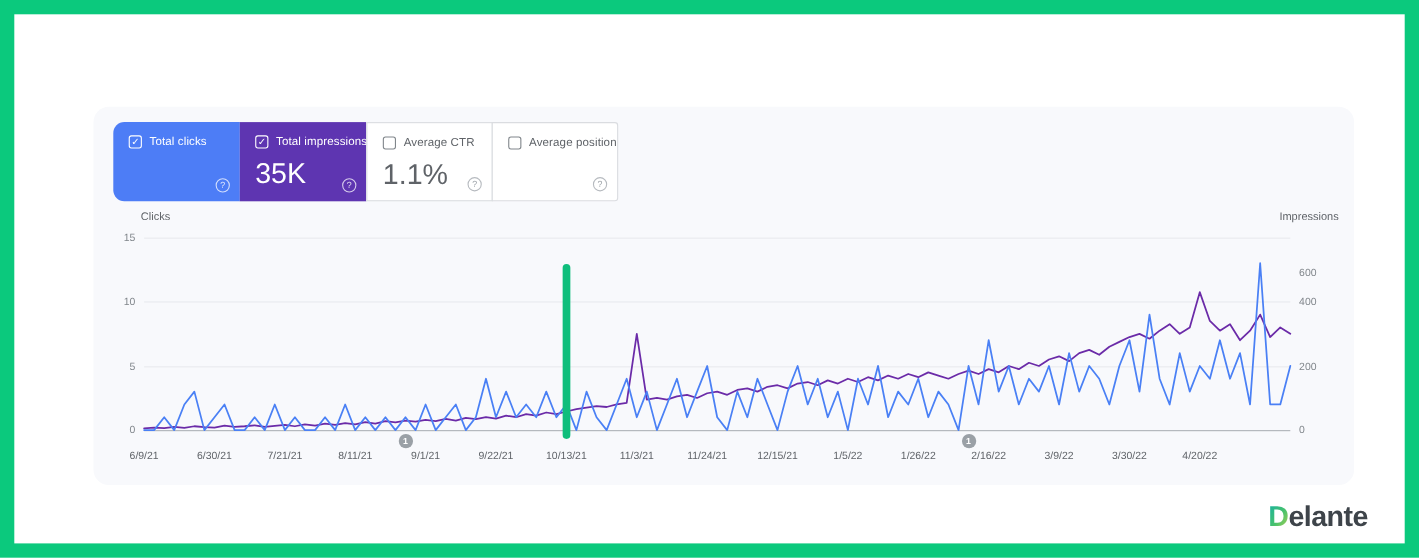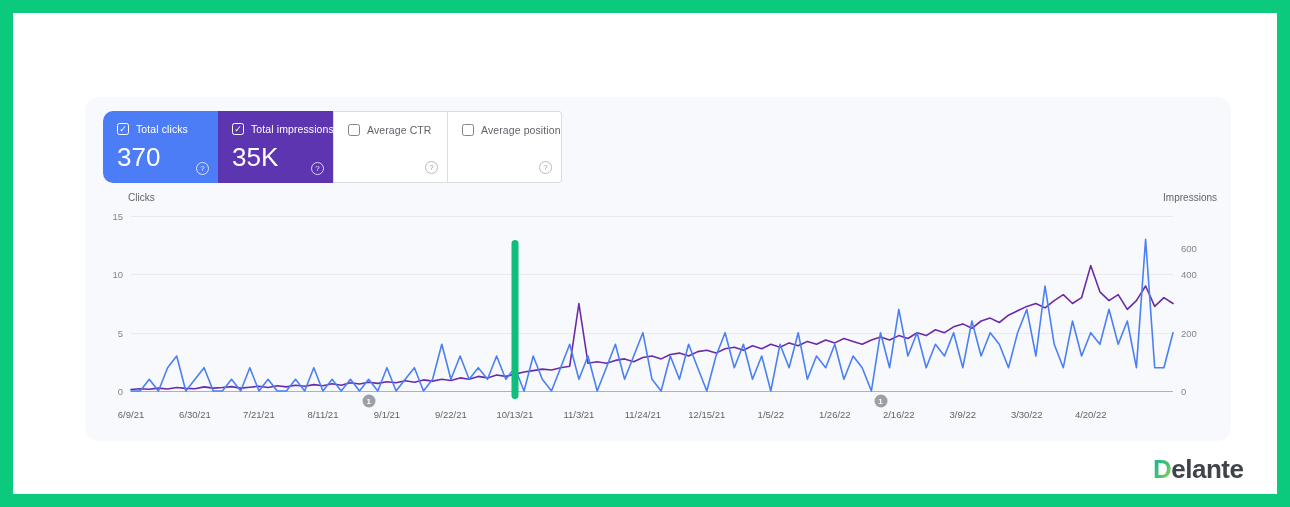--- a/index.html
+++ b/index.html
@@ -95,36 +95,36 @@
 <div class="frame">
 
   <div class="panel">
 
     <div class="cards">
       <div class="mcard c-blue">
         <div class="mc-top">
           <span class="cb checked"></span>
           <span class="mc-label">Total clicks</span>
         </div>
-        <div class="mc-value">370</div>
         <span class="help">?</span>
       </div>
       <div class="mcard c-purple">
         <div class="mc-top">
           <span class="cb checked"></span>
           <span class="mc-label">Total impressions</span>
         </div>
         <div class="mc-value">35K</div>
         <span class="help">?</span>
       </div>
       <div class="mcard c-white">
         <div class="mc-top">
           <span class="cb unchecked"></span>
           <span class="mc-label">Average CTR</span>
         </div>
+        <div class="mc-value">1.1%</div>
         <span class="help">?</span>
       </div>
       <div class="mcard c-white">
         <div class="mc-top">
           <span class="cb unchecked"></span>
           <span class="mc-label">Average position</span>
         </div>
         <span class="help">?</span>
       </div>
     </div>

